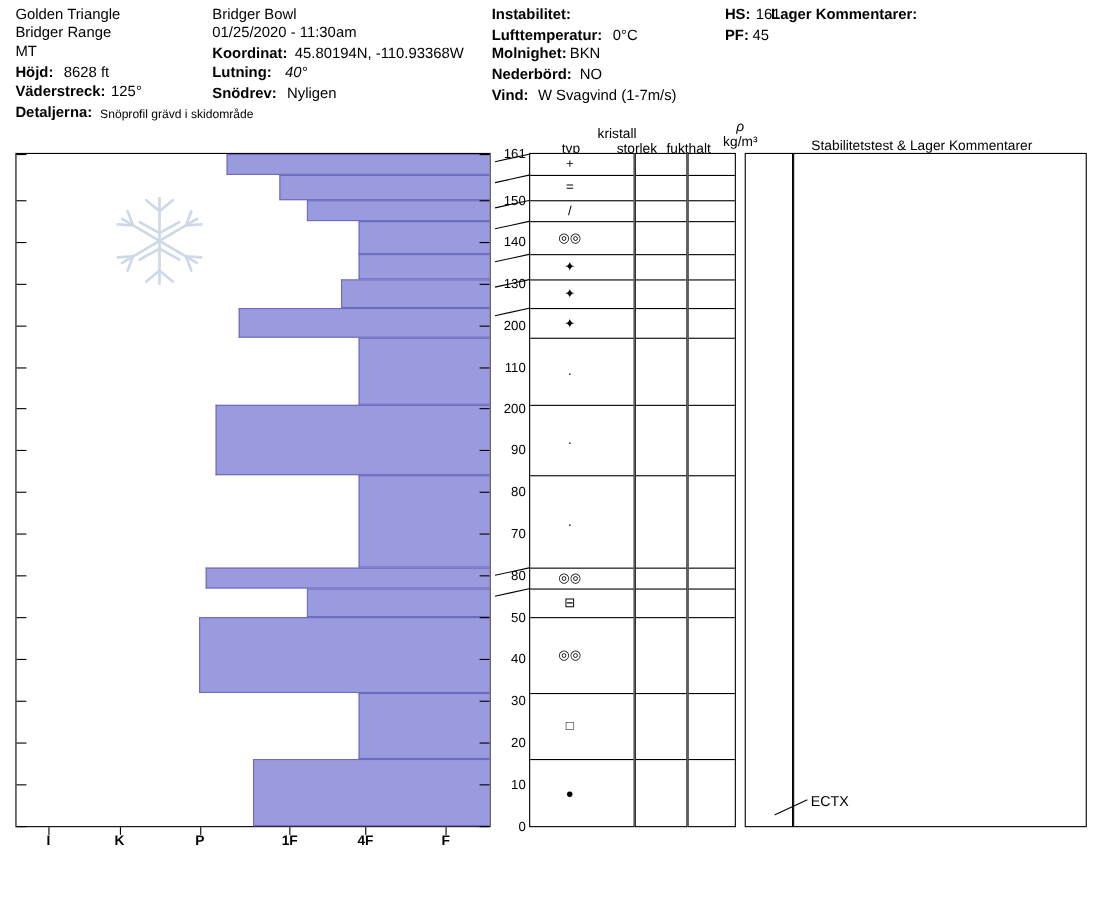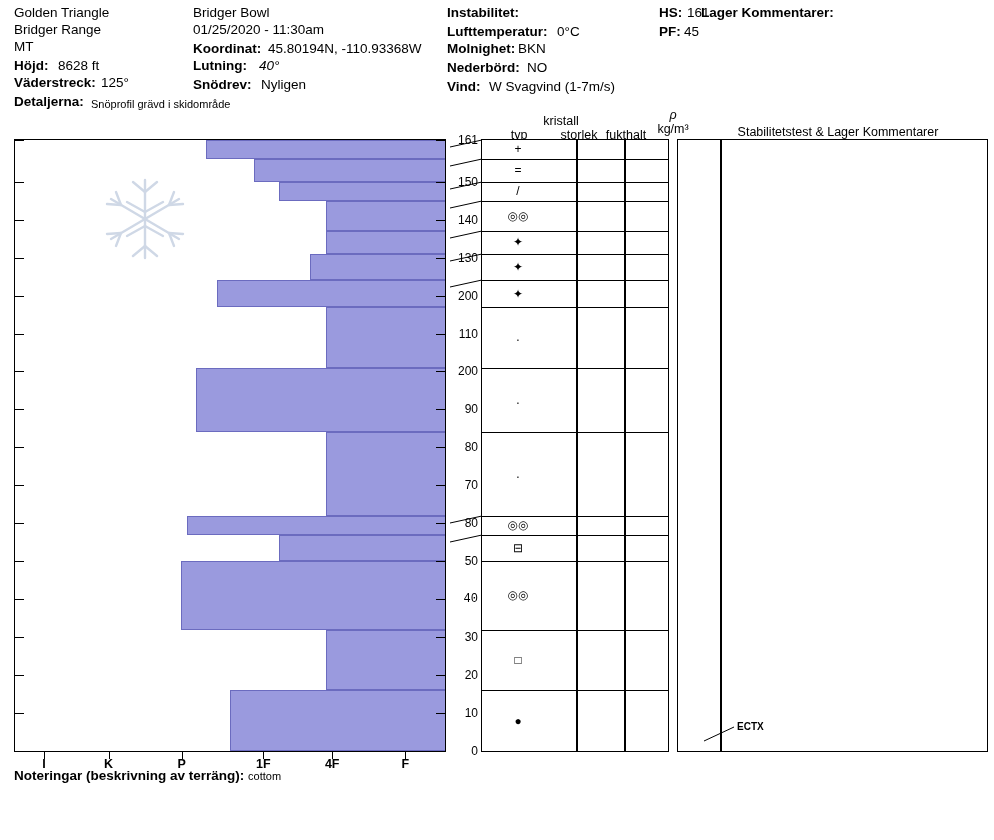--- a/index.html
+++ b/index.html
@@ -92,21 +92,21 @@
     border-top: 1px solid #000;
   }
   .grain-sym {
     position: absolute;
     font-size: 12px;
     text-align: center;
     transform: translateY(-50%);
   }
   .ectx-label {
     position: absolute;
-    font-size: 10px; font-weight: bold;
+    font-size: 13px; font-weight: normal;
   }
 
   
   .footer {
     position: absolute; left: 14px; top: 768px;
     font-size: 13.5px; white-space: nowrap;
   }
   .footer .f-lbl { font-weight: bold; }
   .footer .f-val { font-weight: normal; font-size: 11px; }
 </style>
@@ -231,21 +231,21 @@
         </g>
       </svg>
     </div>
   </div>
 
   <div class="ylabels" id="ylabels">
       <div class="ylabel" style="top: 612px;">0</div>
       <div class="ylabel" style="top: 574.05px;">10</div>
       <div class="ylabel" style="top: 536.099px;">20</div>
       <div class="ylabel" style="top: 498.149px;">30</div>
-      <div class="ylabel" style="top: 460.199px; font-family: Liberation Mono, monospace;">40</div>
+      <div class="ylabel" style="top: 460.199px;">40</div>
       <div class="ylabel" style="top: 422.248px;">50</div>
       <div class="ylabel" style="top: 384.298px;">80</div>
       <div class="ylabel" style="top: 346.348px;">70</div>
       <div class="ylabel" style="top: 308.398px;">80</div>
       <div class="ylabel" style="top: 270.447px;">90</div>
       <div class="ylabel" style="top: 232.497px;">200</div>
       <div class="ylabel" style="top: 194.547px;">110</div>
       <div class="ylabel" style="top: 156.596px;">200</div>
       <div class="ylabel" style="top: 118.646px;">130</div>
       <div class="ylabel" style="top: 80.6957px; text-align: right;">140</div>
@@ -370,18 +370,14 @@
       </div>
     <div class="col" style="left:196px; width:44px;" id="col-dens"></div>
     <div class="col" style="left:240px; width:267px;" id="col-stab">
       <svg width="60" height="24" style="position:absolute; left:-18px; top:581px;">
         <line x1="0" y1="20" x2="30" y2="6" stroke="#000" stroke-width="1"></line>
       </svg>
       <div class="ectx-label" style="left:15px; top:581px;">ECTX</div>
     </div>
   </div>
 
-  <div class="footer">
-    <span class="f-lbl">Noteringar (beskrivning av terräng):</span>
-    <span class="f-val">cottom</span>
-  </div>
 
 </div>
 
 </body></html>

